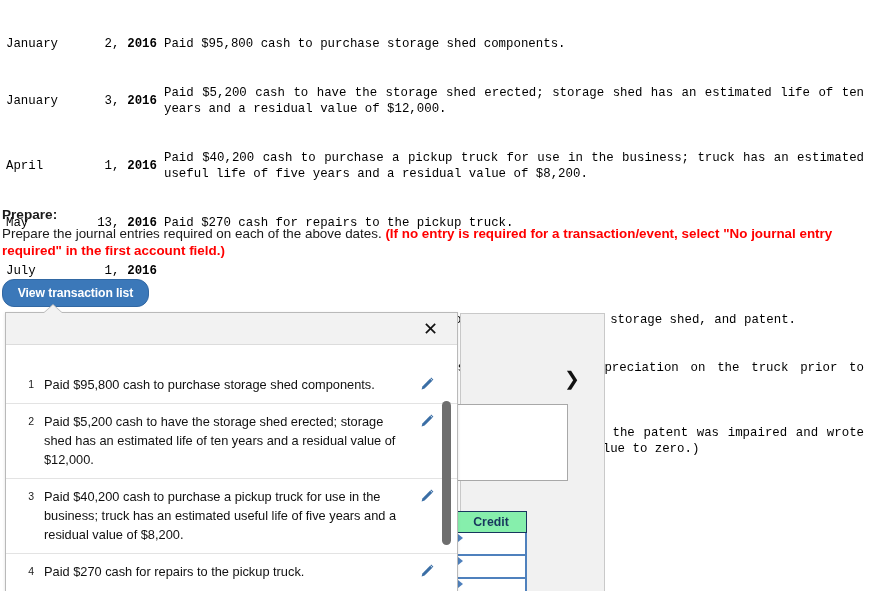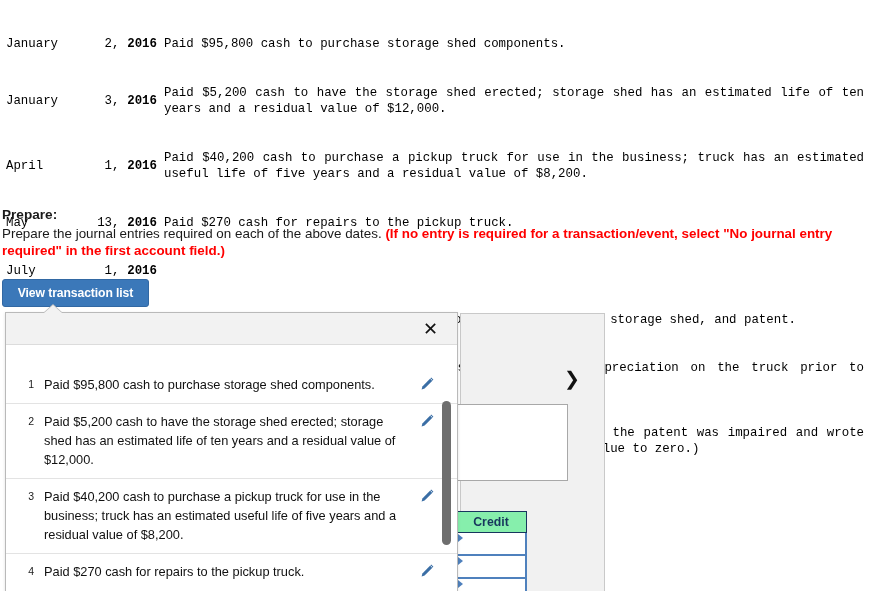--- a/index.html
+++ b/index.html
@@ -86,21 +86,21 @@
 
   
   #view-txn-btn {
     position: absolute;
     left: 2px;
     top: 279px;
     width: 147px;
     height: 28px;
     background: #3b78b9;
     border: 1px solid #3268a3;
-    border-radius: 3px;
+    border-radius: 12px;
     color: #ffffff;
     font-size: 12.2px;
     font-weight: bold;
     font-family: "Liberation Sans", sans-serif;
     display: flex;
     align-items: center;
     justify-content: center;
     cursor: pointer;
     letter-spacing: -0.1px;
   }

